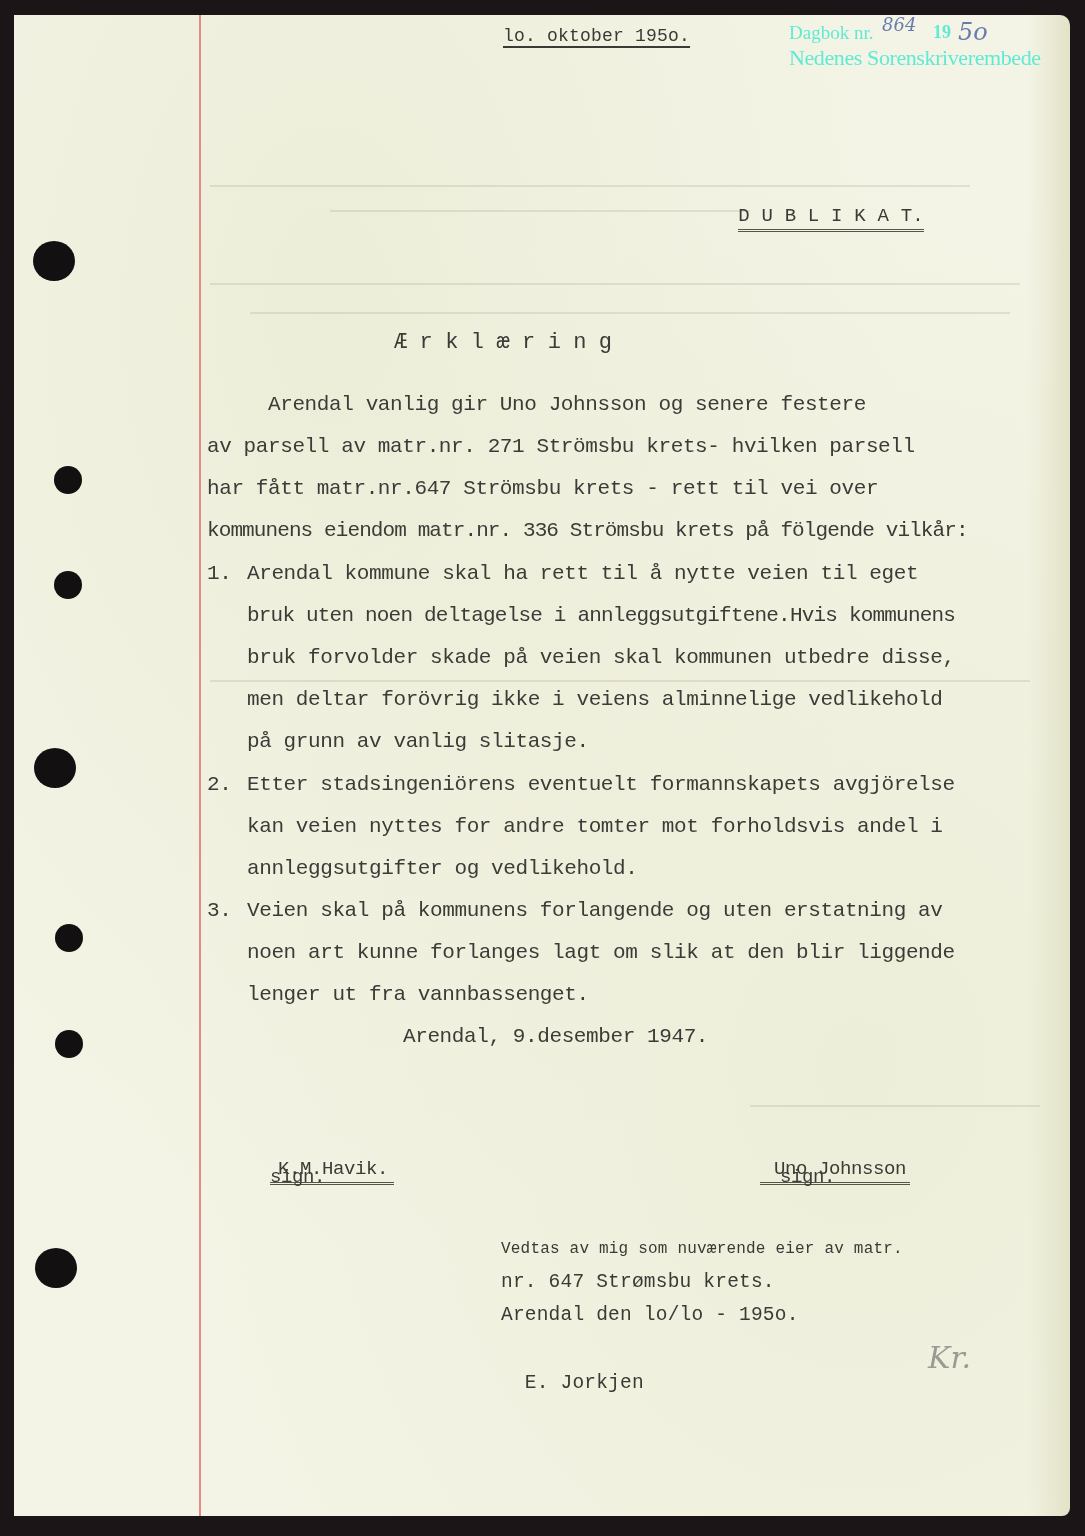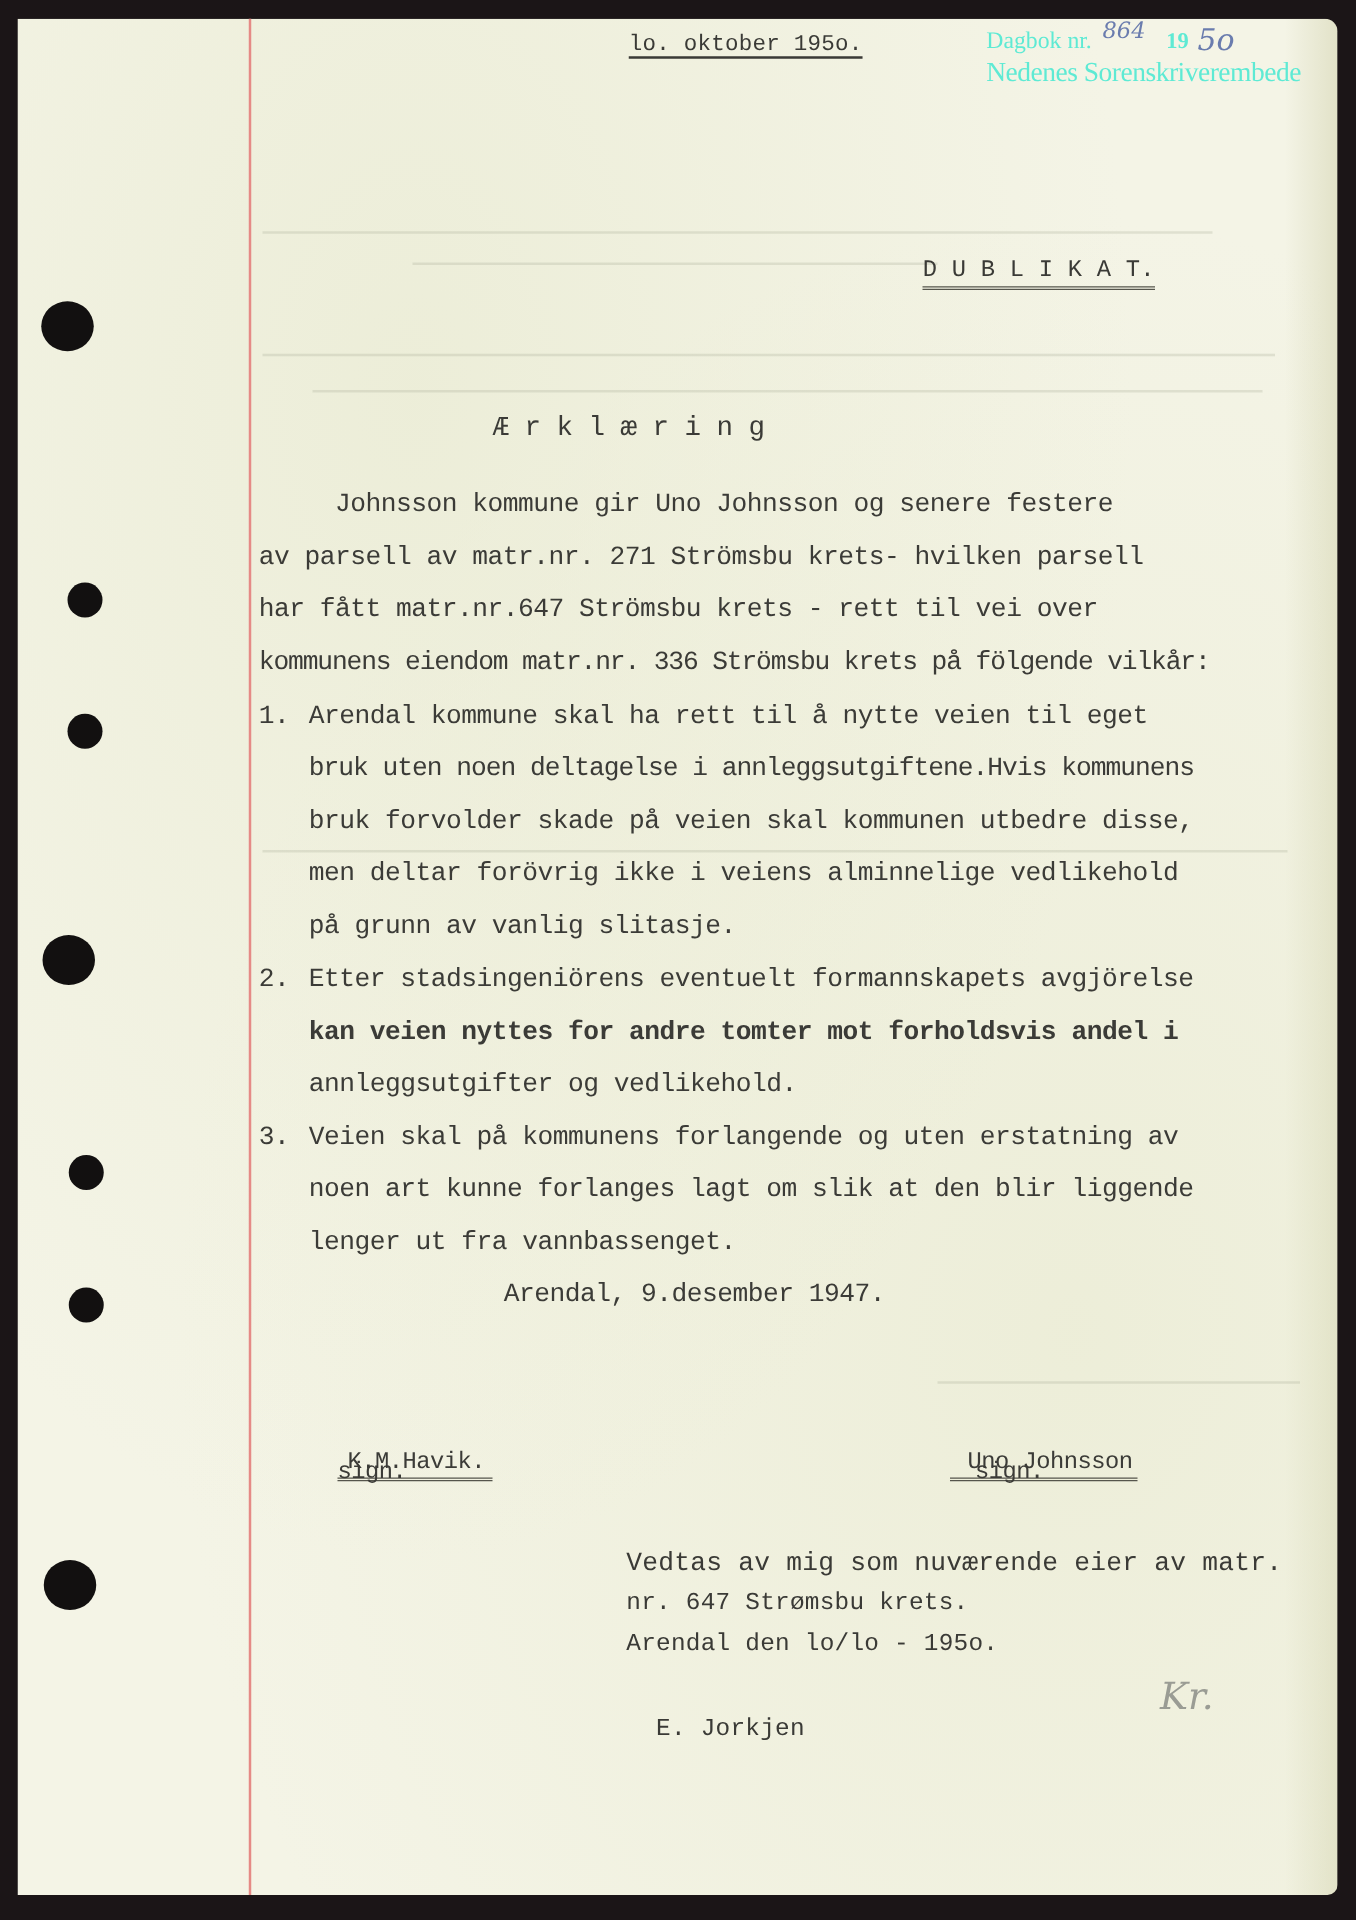--- a/index.html
+++ b/index.html
@@ -78,52 +78,52 @@
 <div class="stamp" style="left:933px;top:22px;font-size:18px;font-weight:bold;">19</div>
 <div class="hand" style="left:958px;top:18px;font-size:24px;">5o</div>
 <div class="stamp" style="left:789px;top:45px;font-size:22px;letter-spacing:-0.4px;">Nedenes Sorenskriverembede</div>
 
 <div class="tw" style="left:715px;top:183px;font-size:19px;">
   <span class="dbl">D U B L I K A T.</span>
 </div>
 
 <div class="tw body" style="left:394px;top:330px;font-size:22px;">Æ r k l æ r i n g</div>
 
-<div class="tw body" style="left:207px;top:393px;">     Johnsson kommune gir Uno Johnsson og senere festere</div>
+<div class="tw body" style="left:207px;top:393px;">     Arendal vanlig gir Uno Johnsson og senere festere</div>
 <div class="tw body" style="left:207px;top:435px;">av parsell av matr.nr. 271 Strömsbu krets- hvilken parsell</div>
 <div class="tw body" style="left:207px;top:477px;">har fått matr.nr.647 Strömsbu krets - rett til vei over</div>
 <div class="tw body" style="left:207px;top:519px;letter-spacing:-0.9px;">kommunens eiendom matr.nr. 336 Strömsbu krets på fölgende vilkår:</div>
 
 <div class="tw body" style="left:207px;top:562px;">1.</div>
 <div class="tw body" style="left:247px;top:562px;">Arendal kommune skal ha rett til å nytte veien til eget</div>
 <div class="tw body" style="left:247px;top:604px;letter-spacing:-0.8px;">bruk uten noen deltagelse i annleggsutgiftene.Hvis kommunens</div>
 <div class="tw body" style="left:247px;top:646px;">bruk forvolder skade på veien skal kommunen utbedre disse,</div>
 <div class="tw body" style="left:247px;top:688px;">men deltar forövrig ikke i veiens alminnelige vedlikehold</div>
 <div class="tw body" style="left:247px;top:730px;text-align:right;">på grunn av vanlig slitasje.</div>
 
 <div class="tw body" style="left:207px;top:773px;">2.</div>
 <div class="tw body" style="left:247px;top:773px;">Etter stadsingeniörens eventuelt formannskapets avgjörelse</div>
-<div class="tw body" style="left:247px;top:815px;font-weight:bold;">kan veien nyttes for andre tomter mot forholdsvis andel i</div>
+<div class="tw body" style="left:247px;top:815px;">kan veien nyttes for andre tomter mot forholdsvis andel i</div>
 <div class="tw body" style="left:247px;top:857px;">annleggsutgifter og vedlikehold.</div>
 
 <div class="tw body" style="left:207px;top:899px;">3.</div>
 <div class="tw body" style="left:247px;top:899px;">Veien skal på kommunens forlangende og uten erstatning av</div>
 <div class="tw body" style="left:247px;top:941px;">noen art kunne forlanges lagt om slik at den blir liggende</div>
 <div class="tw body" style="left:247px;top:983px;">lenger ut fra vannbassenget.</div>
 
 <div class="tw body" style="left:403px;top:1025px;">Arendal, 9.desember 1947.</div>
 
 <div class="tw body" style="left:248px;top:1136px;font-size:19px;">
   <span class="dbl" style="padding:0 6px 2px 8px;">K.M.Havik.</span>
 </div>
 <div class="tw body" style="left:270px;top:1166px;font-size:19px;">sign.</div>
 
 <div class="tw body" style="left:738px;top:1136px;font-size:19px;">
   <span class="dbl" style="padding:0 4px 2px 14px;">Uno Johnsson</span>
 </div>
 <div class="tw body" style="left:780px;top:1166px;font-size:19px;">sign.</div>
 
-<div class="tw" style="left:501px;top:1240px;font-size:21px;">Vedtas av mig som nuværende eier av matr.</div>
+<div class="tw" style="left:501px;top:1240px;font-size:16px;">Vedtas av mig som nuværende eier av matr.</div>
 <div class="tw" style="left:501px;top:1271px;font-size:19.5px;">nr. 647 Strømsbu krets.</div>
 <div class="tw" style="left:501px;top:1304px;font-size:19.5px;">Arendal den lo/lo - 195o.</div>
 <div class="tw" style="left:501px;top:1336px;font-size:19.5px;margin-top:36px;">  E. Jorkjen</div>
 
 <div class="pencil" style="left:928px;top:1340px;font-size:30px;">Kr.</div>
 
 </body></html>

